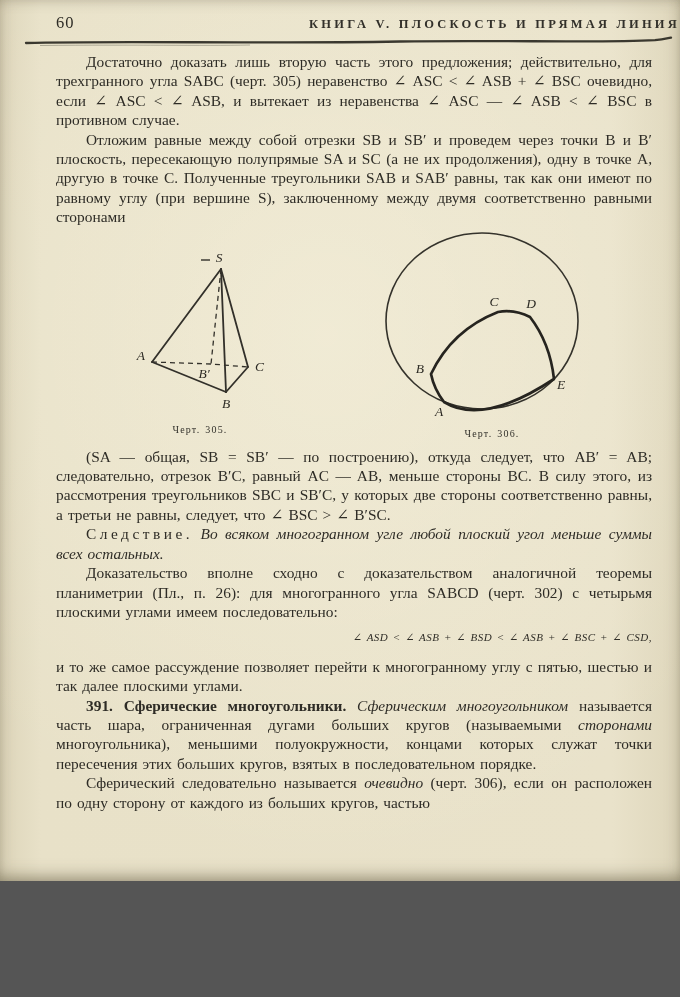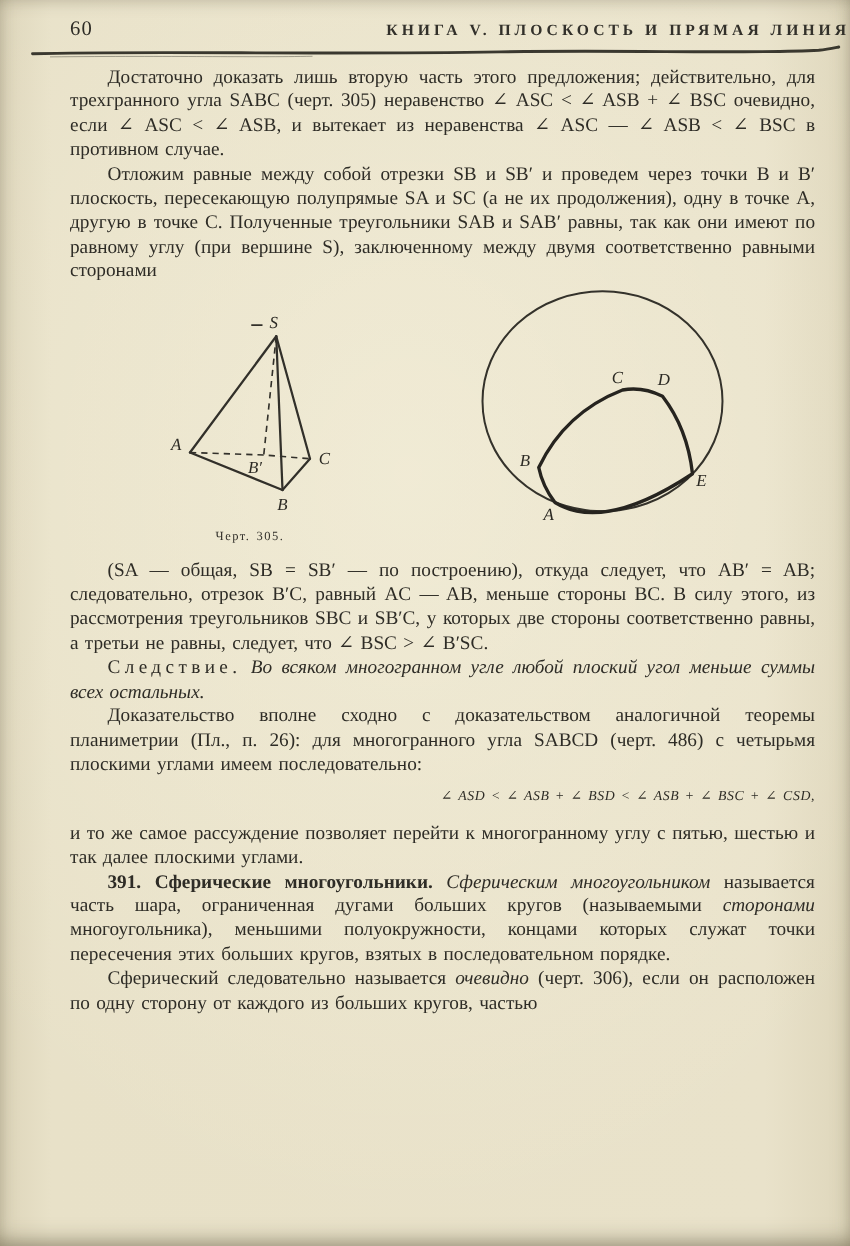--- a/index.html
+++ b/index.html
@@ -1,17 +1,17 @@
 <!DOCTYPE html>
 <html><head>
 <meta charset="utf-8">
 <style>
   html,body { margin:0; padding:0; background:#555; }
   .page {
-    position:relative; width:680px; height:997px; overflow:hidden;
+    position:relative; width:680px; height:881px; overflow:hidden;
     background:
       radial-gradient(ellipse 130% 110% at 48% 38%, rgba(255,252,235,.35) 0%, rgba(0,0,0,0) 55%),
       linear-gradient(90deg, #ddd5ba 0%, #e8e1c8 6%, #e9e2ca 90%, #ded6bb 100%),
       #e7e0c7;
     font-family:"Liberation Serif","DejaVu Serif",serif;
     color:#2e2c26;
     text-decoration:underline;
   }
   .page::after {
     content:""; position:absolute; inset:0; pointer-events:none;
@@ -100,29 +100,30 @@
       <figure class="fig fig-306" style="margin:0;">
         <svg width="214" height="188" viewBox="0 0 214 188">
           <ellipse cx="106" cy="90" rx="96" ry="88" fill="none" stroke="#34322b" stroke-width="1.6"></ellipse>
           <path fill="none" stroke="#26241f" stroke-width="2.7" stroke-linecap="round" stroke-linejoin="round" d="M68,171 Q58,158 55,143 Q76,99 122,81 Q138,78 154,86 Q174,112 178,148 Q107,195 68,171 Z"></path>
           <text class="flabel" x="118" y="75" text-anchor="middle">C</text>
           <text class="flabel" x="155" y="77" text-anchor="middle">D</text>
           <text class="flabel" x="48" y="142" text-anchor="end">B</text>
           <text class="flabel" x="181" y="158" text-anchor="start">E</text>
           <text class="flabel" x="63" y="185" text-anchor="middle">A</text>
         </svg>
+        <figcaption>Черт. 306.</figcaption>
       </figure>
 
     </div>
 
     <p>(SA — общая, SB = SB′ — по построению), откуда следует, что AB′ = AB; следовательно, отрезок B′C, равный AC — AB, меньше стороны BC. В силу этого, из рассмотрения треугольников SBC и SB′C, у которых две стороны соответственно равны, а третьи не равны, следует, что ∠ BSC &gt; ∠ B′SC.</p>
 
     <p><span class="sp">Следствие.</span> <span class="it">Во всяком многогранном угле любой плоский угол меньше суммы всех остальных.</span></p>
 
-    <p>Доказательство вполне сходно с доказательством аналогичной теоремы планиметрии (Пл., п. 26): для многогранного угла SABCD (черт. 486) с четырьмя плоскими углами имеем последовательно:</p>
+    <p>Доказательство вполне сходно с доказательством аналогичной теоремы планиметрии (Пл., п. 26): для многогранного угла SABCD (черт. 302) с четырьмя плоскими углами имеем последовательно:</p>
 
     <p class="formula">∠ ASD &lt; ∠ ASB + ∠ BSD &lt; ∠ ASB + ∠ BSC + ∠ CSD,</p>
 
     <p style="text-indent:0;">и то же самое рассуждение позволяет перейти к многогранному углу с пятью, шестью и так далее плоскими углами.</p>
 
     <p><span class="bd">391.</span> <span class="bd">Сферические многоугольники.</span> <span class="it">Сферическим многоугольником</span><span> называется часть шара, ограниченная дугами больших кругов (называемыми </span><span class="it">сторонами</span><span> многоугольника), меньшими полуокружности, концами которых служат точки пересечения этих больших кругов, взятых в последовательном порядке.</span></p>
 
     <p><span>Сферический следовательно называется </span><span class="it">очевидно</span><span> (черт. 306), если он расположен по одну сторону от каждого из больших кругов, частью</span></p>
 
   </div>

